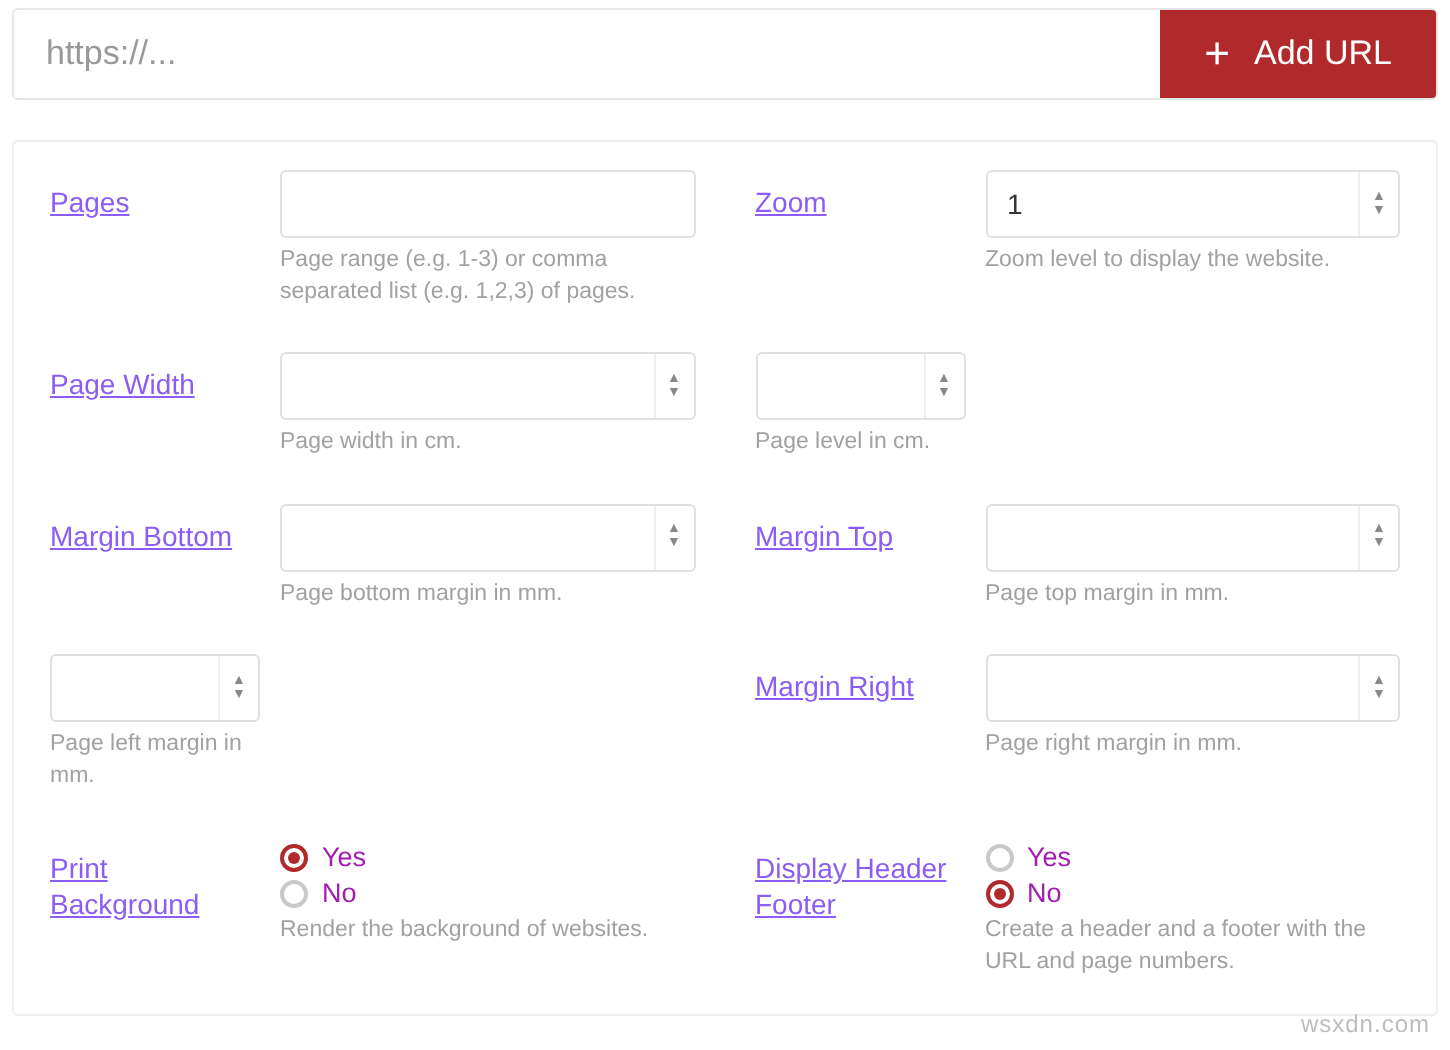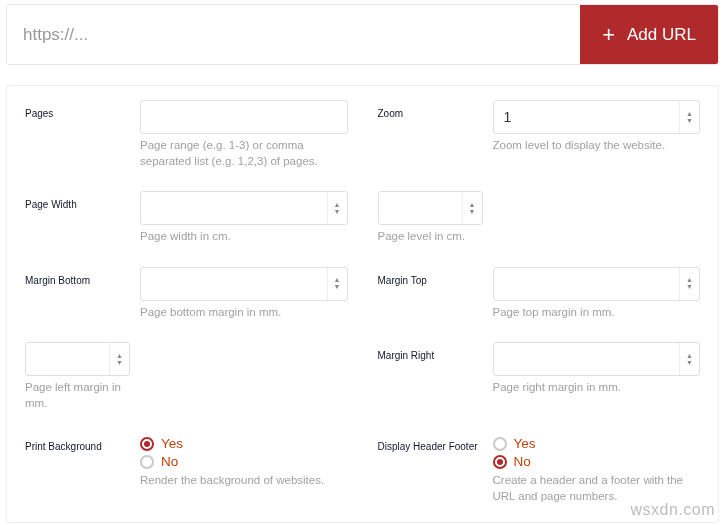--- a/index.html
+++ b/index.html
@@ -10,21 +10,21 @@
     background: #fff;
     color: #333;
     width: 725px;
   }
   .url-bar {
     display: flex;
     margin: 4px 6px 20px 6px;
     border: 1px solid #e6e6e6;
     border-radius: 3px;
     overflow: hidden;
-    height: 61px;
+    height: 46px;
   }
   .url-input {
     flex: 1;
     border: none;
     outline: none;
     padding: 0 16px;
     font-size: 17px;
     color: #555;
   }
   .url-input::placeholder { color: #999; }
@@ -87,24 +87,25 @@
     row-gap: 22px;
     padding: 14px 18px 18px 18px;
   }
   .field {
     display: grid;
     grid-template-columns: 105px 1fr;
     column-gap: 10px;
     align-items: start;
   }
   .field-label {
-    font-size: 10px;
-    color: #0f172a;
+    font-size: 14px;
+    color: #8b5cf6;
     padding-top: 8px;
     line-height: 1.25;
+    text-decoration: underline;
   }
   .field-body { }
   .input-box {
     height: 34px;
     border: 1px solid #e0e0e0;
     border-radius: 3px;
     background: #fff;
     display: flex;
     align-items: center;
     padding: 0 10px;
@@ -131,21 +132,21 @@
     font-size: 11.5px;
     color: #a1a1a1;
     margin-top: 4px;
     line-height: 1.35;
   }
   .radio-row {
     display: flex;
     align-items: center;
     gap: 7px;
     font-size: 13.5px;
-    color: #c2410c;
+    color: #a21caf;
     margin: 3px 0;
   }
   .radio {
     width: 14px; height: 14px;
     border-radius: 50%;
     border: 2px solid #c9c9c9;
     display: inline-block;
     position: relative;
   }
   .radio.selected {
@@ -156,21 +157,21 @@
     position: absolute;
     left: 2px; top: 2px;
     width: 6px; height: 6px;
     background: #b02a2b;
     border-radius: 50%;
   }
   .watermark {
     position: fixed;
     bottom: 6px;
     right: 10px;
-    font-size: 16px;
+    font-size: 12px;
     color: #bdbdbd;
     letter-spacing: 0.5px;
   }
 </style>
 </head>
 <body>
 
 <div class="url-bar">
   <input class="url-input" type="text" placeholder="https://..." style="">
   <button class="add-url-btn">

